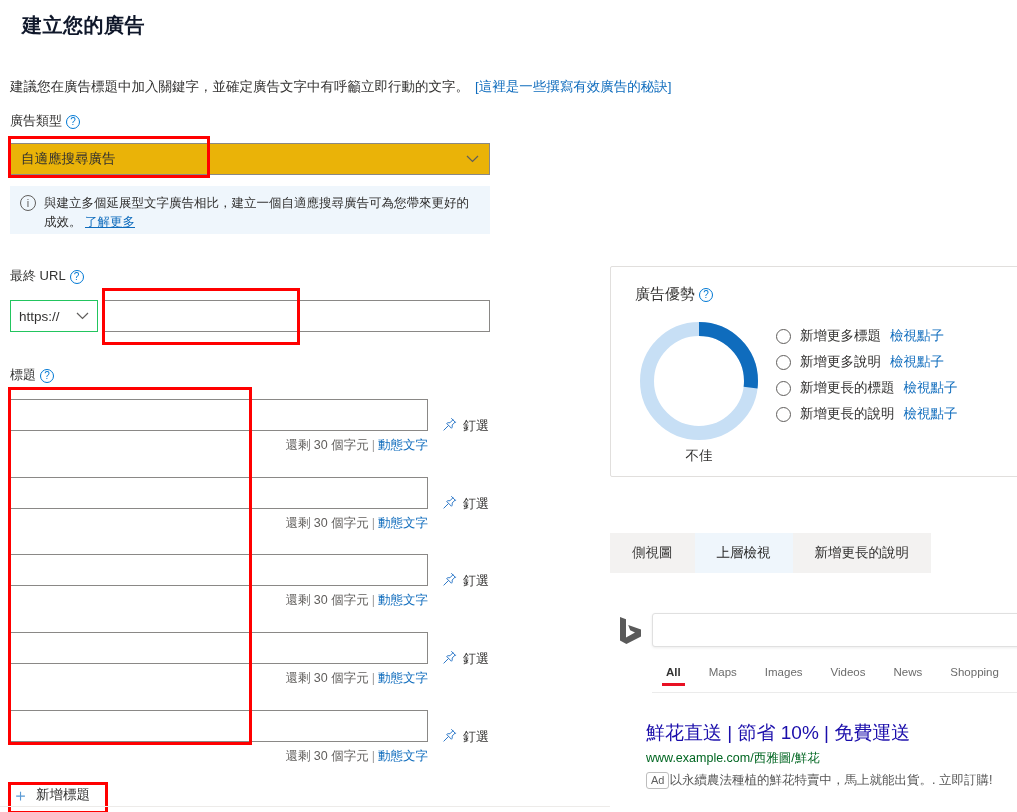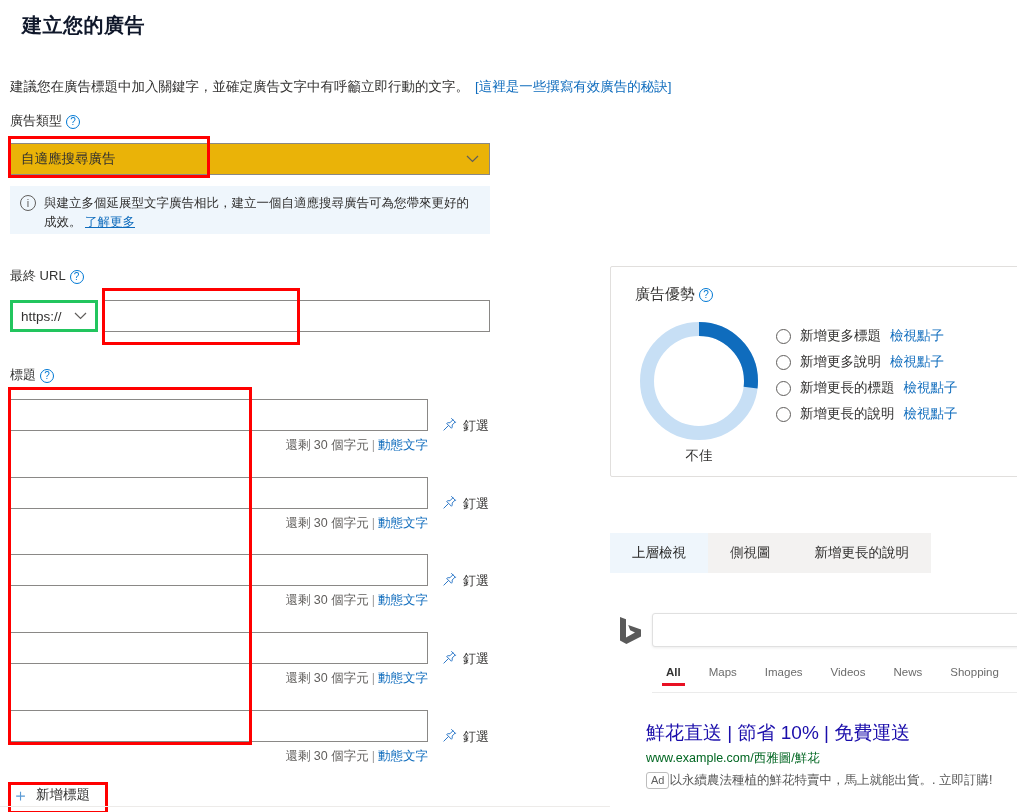--- a/index.html
+++ b/index.html
@@ -55,21 +55,21 @@
     flex: 0 0 16px; width: 16px; height: 16px; border-radius: 50%;
     border: 1px solid #605e5c; color: #605e5c; font-size: 11px;
     line-height: 14px; text-align: center; margin-top: 1px;
   }
   #info-bar .i-txt { font-size: 12.5px; line-height: 1.55; color: #323130; }
 
   
   #url-label { position: absolute; left: 10px; top: 267px; }
   #url-proto {
     position: absolute; left: 10px; top: 300px; width: 88px; height: 32px;
-    border: 3px solid #22c55e; background: #fff;
+    border: 1px solid #22c55e; background: #fff;
     display: flex; align-items: center; padding: 0 8px;
     font-size: 13.5px; color: #323130;
   }
   #url-proto .chev { margin-left: auto; color: #605e5c; font-size: 12px; }
   #url-input {
     position: absolute; left: 102px; top: 300px; width: 388px; height: 32px;
     border: 1px solid #8a8886; background: #fff; padding: 0 8px;
     font-size: 13.5px; font-family: inherit; color: #323130; outline: none;
   }
 
@@ -346,22 +346,22 @@
       </div>
       <div class="sugg">
         <span class="radio"></span>
         <span>新增更長的說明</span>
         <span class="link">檢視點子</span>
       </div>
     </div>
   </div>
 
   <div id="preview-tabs">
+    <div class="ptab">側視圖</div>
     <div class="ptab active">上層檢視</div>
-    <div class="ptab">側視圖</div>
     <div class="ptab">新增更長的說明</div>
   </div>
 
   <div id="serp">
     <div id="bing-logo">
       <svg width="26" height="30" viewBox="0 0 26 30">
         <path d="M2 2 L8 4.2 L8 22.5 L17 17.6 L12.2 15.2 L10.2 10 L23 14.6 L23 21.5 L8.4 29 L2 25.4 Z" fill="#5a5a5a"></path>
       </svg>
     </div>
     <div id="serp-search"></div>

